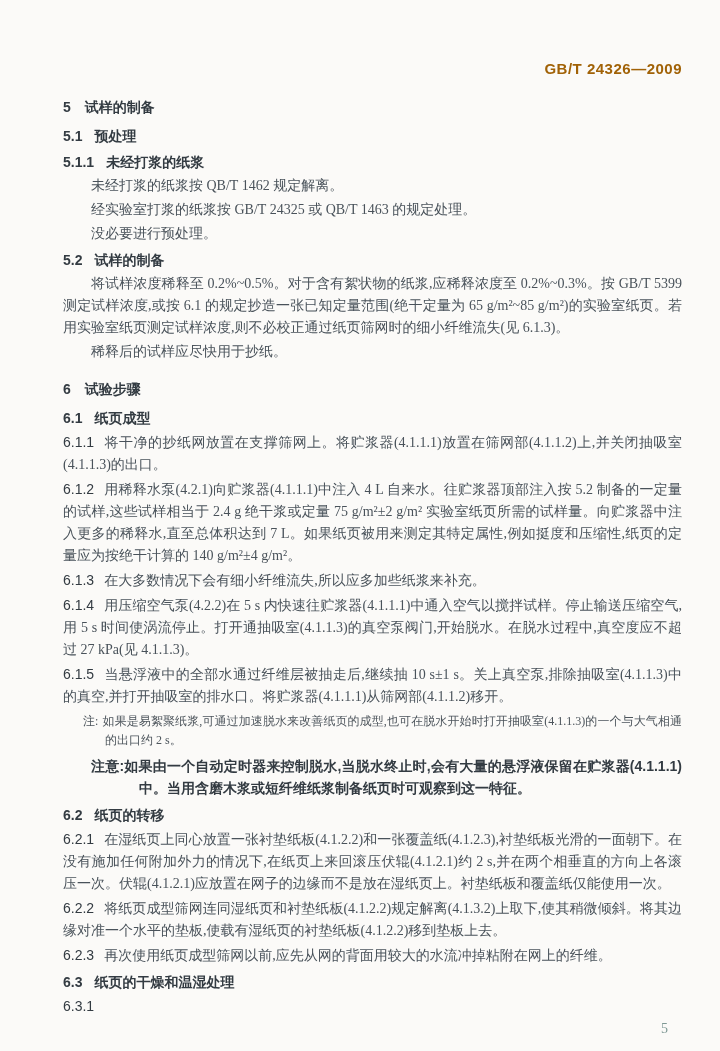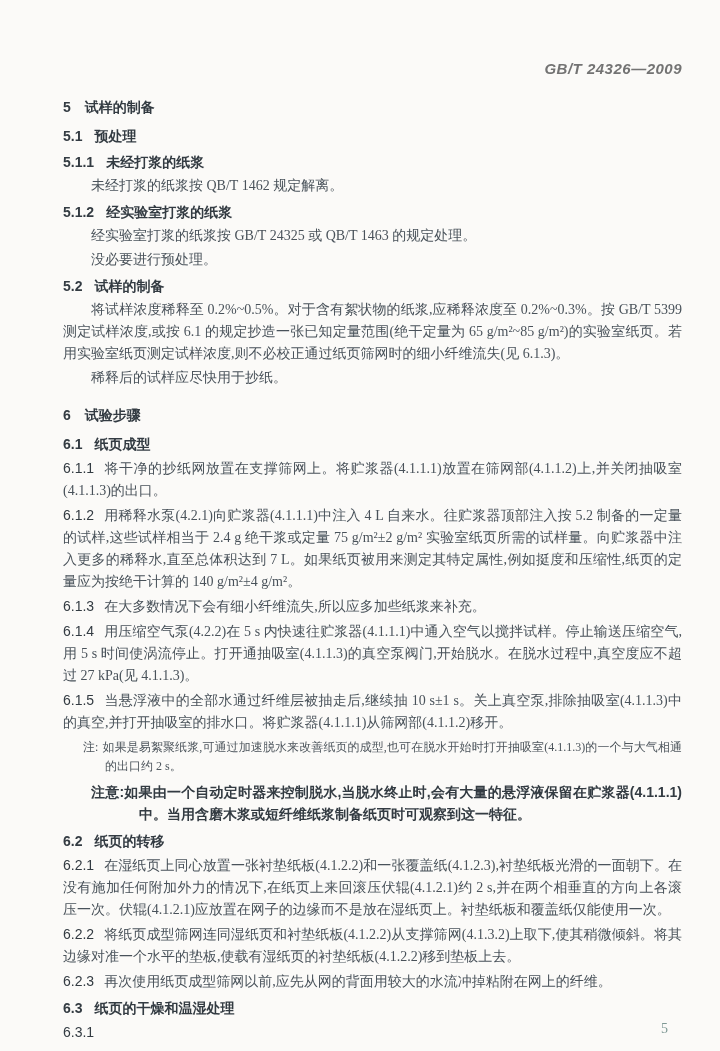--- a/index.html
+++ b/index.html
@@ -17,22 +17,21 @@
   .page-header{
     text-align:right;
     height:22px;
     line-height:22px;
   }
   .std-no{
     font-family:"Liberation Sans","DejaVu Sans",sans-serif;
     font-size:15px;
     font-weight:700;
     letter-spacing:.5px;
-    color:#737373;
-    font-style:italic;
+    color:#a16207;
   }
   .content{margin-top:16px;}
   .content p{
     margin:0;
     font-size:14px;
     line-height:22px;
     text-align:justify;
     color:#49525a;
   }
   p.chapter{
@@ -95,38 +94,37 @@
 <div class="page">
   <div class="page-header">
     <span class="std-no">GB/T 24326—2009</span>
   </div>
 
   <main class="content" id="content">
       <p class="chapter"><span class="num">5</span><span class="txt">试样的制备</span></p>
       <p class="heading"><span class="num">5.1</span><span class="txt">预处理</span></p>
       <p class="heading"><span class="num">5.1.1</span><span class="txt">未经打浆的纸浆</span></p>
       <p class="body"><span class="txt">未经打浆的纸浆按 QB/T 1462 规定解离。</span></p>
-      <p class="heading"><span class="num">5.1.2</span><span class="txt">经实验室打浆的纸浆</span></p>
       <p class="body"><span class="txt">经实验室打浆的纸浆按 GB/T 24325 或 QB/T 1463 的规定处理。</span></p>
       <p class="body"><span class="txt">没必要进行预处理。</span></p>
       <p class="heading"><span class="num">5.2</span><span class="txt">试样的制备</span></p>
       <p class="body"><span class="txt">将试样浓度稀释至 0.2%~0.5%。对于含有絮状物的纸浆,应稀释浓度至 0.2%~0.3%。按 GB/T 5399 测定试样浓度,或按 6.1 的规定抄造一张已知定量范围(绝干定量为 65 g/m²~85 g/m²)的实验室纸页。若用实验室纸页测定试样浓度,则不必校正通过纸页筛网时的细小纤维流失(见 6.1.3)。</span></p>
       <p class="body"><span class="txt">稀释后的试样应尽快用于抄纸。</span></p>
       <p class="chapter"><span class="num">6</span><span class="txt">试验步骤</span></p>
       <p class="heading"><span class="num">6.1</span><span class="txt">纸页成型</span></p>
       <p class="clause"><span class="num">6.1.1</span><span class="txt">将干净的抄纸网放置在支撑筛网上。将贮浆器(4.1.1.1)放置在筛网部(4.1.1.2)上,并关闭抽吸室(4.1.1.3)的出口。</span></p>
       <p class="clause"><span class="num">6.1.2</span><span class="txt">用稀释水泵(4.2.1)向贮浆器(4.1.1.1)中注入 4 L 自来水。往贮浆器顶部注入按 5.2 制备的一定量的试样,这些试样相当于 2.4 g 绝干浆或定量 75 g/m²±2 g/m² 实验室纸页所需的试样量。向贮浆器中注入更多的稀释水,直至总体积达到 7 L。如果纸页被用来测定其特定属性,例如挺度和压缩性,纸页的定量应为按绝干计算的 140 g/m²±4 g/m²。</span></p>
       <p class="clause"><span class="num">6.1.3</span><span class="txt">在大多数情况下会有细小纤维流失,所以应多加些纸浆来补充。</span></p>
       <p class="clause"><span class="num">6.1.4</span><span class="txt">用压缩空气泵(4.2.2)在 5 s 内快速往贮浆器(4.1.1.1)中通入空气以搅拌试样。停止输送压缩空气,用 5 s 时间使涡流停止。打开通抽吸室(4.1.1.3)的真空泵阀门,开始脱水。在脱水过程中,真空度应不超过 27 kPa(见 4.1.1.3)。</span></p>
       <p class="clause"><span class="num">6.1.5</span><span class="txt">当悬浮液中的全部水通过纤维层被抽走后,继续抽 10 s±1 s。关上真空泵,排除抽吸室(4.1.1.3)中的真空,并打开抽吸室的排水口。将贮浆器(4.1.1.1)从筛网部(4.1.1.2)移开。</span></p>
       <p class="note"><span class="label">注:</span><span class="txt">如果是易絮聚纸浆,可通过加速脱水来改善纸页的成型,也可在脱水开始时打开抽吸室(4.1.1.3)的一个与大气相通的出口约 2 s。</span></p>
       <p class="notice"><span class="label">注意:</span><span class="txt">如果由一个自动定时器来控制脱水,当脱水终止时,会有大量的悬浮液保留在贮浆器(4.1.1.1)中。当用含磨木浆或短纤维纸浆制备纸页时可观察到这一特征。</span></p>
       <p class="heading"><span class="num">6.2</span><span class="txt">纸页的转移</span></p>
       <p class="clause"><span class="num">6.2.1</span><span class="txt">在湿纸页上同心放置一张衬垫纸板(4.1.2.2)和一张覆盖纸(4.1.2.3),衬垫纸板光滑的一面朝下。在没有施加任何附加外力的情况下,在纸页上来回滚压伏辊(4.1.2.1)约 2 s,并在两个相垂直的方向上各滚压一次。伏辊(4.1.2.1)应放置在网子的边缘而不是放在湿纸页上。衬垫纸板和覆盖纸仅能使用一次。</span></p>
-      <p class="clause"><span class="num">6.2.2</span><span class="txt">将纸页成型筛网连同湿纸页和衬垫纸板(4.1.2.2)从支撑筛网(4.1.3.2)上取下,使其稍微倾斜。将其边缘对准一个水平的垫板,使载有湿纸页的衬垫纸板(4.1.2.2)移到垫板上去。</span></p>
+      <p class="clause"><span class="num">6.2.2</span><span class="txt">将纸页成型筛网连同湿纸页和衬垫纸板(4.1.2.2)规定解离(4.1.3.2)上取下,使其稍微倾斜。将其边缘对准一个水平的垫板,使载有湿纸页的衬垫纸板(4.1.2.2)移到垫板上去。</span></p>
       <p class="clause"><span class="num">6.2.3</span><span class="txt">再次使用纸页成型筛网以前,应先从网的背面用较大的水流冲掉粘附在网上的纤维。</span></p>
       <p class="heading"><span class="num">6.3</span><span class="txt">纸页的干燥和温湿处理</span></p>
       <p class="clause"><span class="num">6.3.1</span></p>
     </main>
 
   <div class="page-footer">
     <span class="page-no">5</span>
   </div>
 </div>
 

